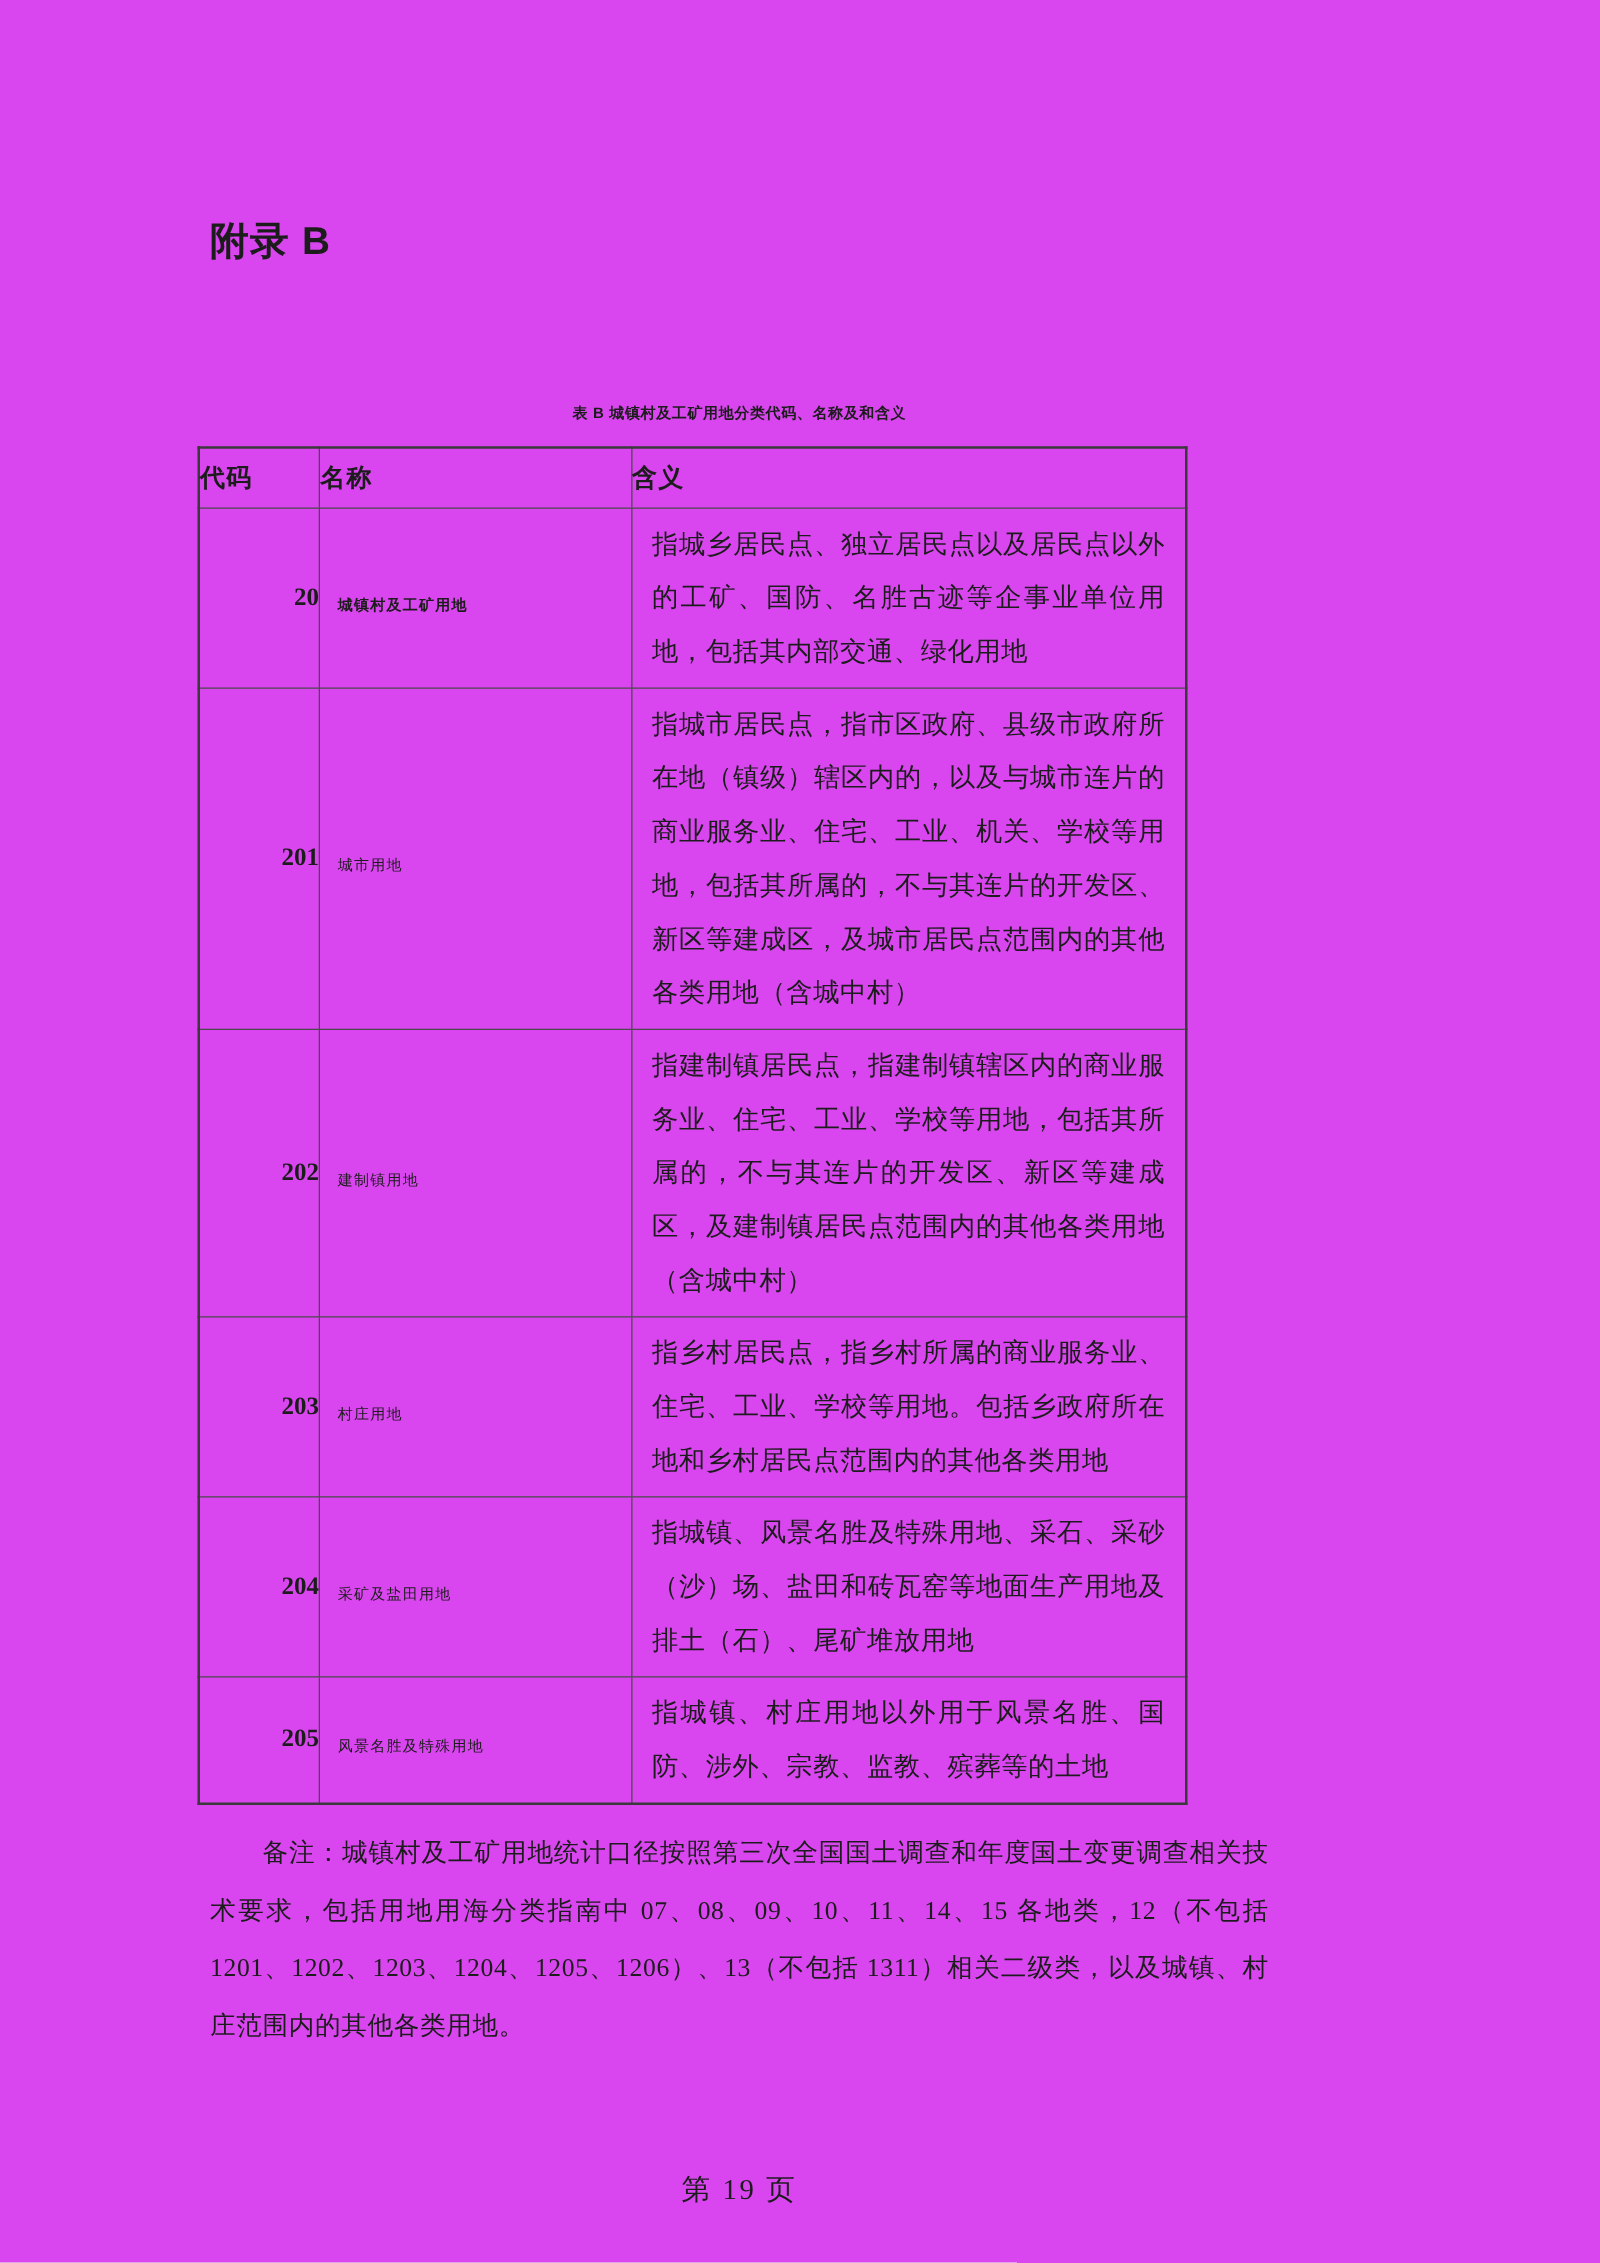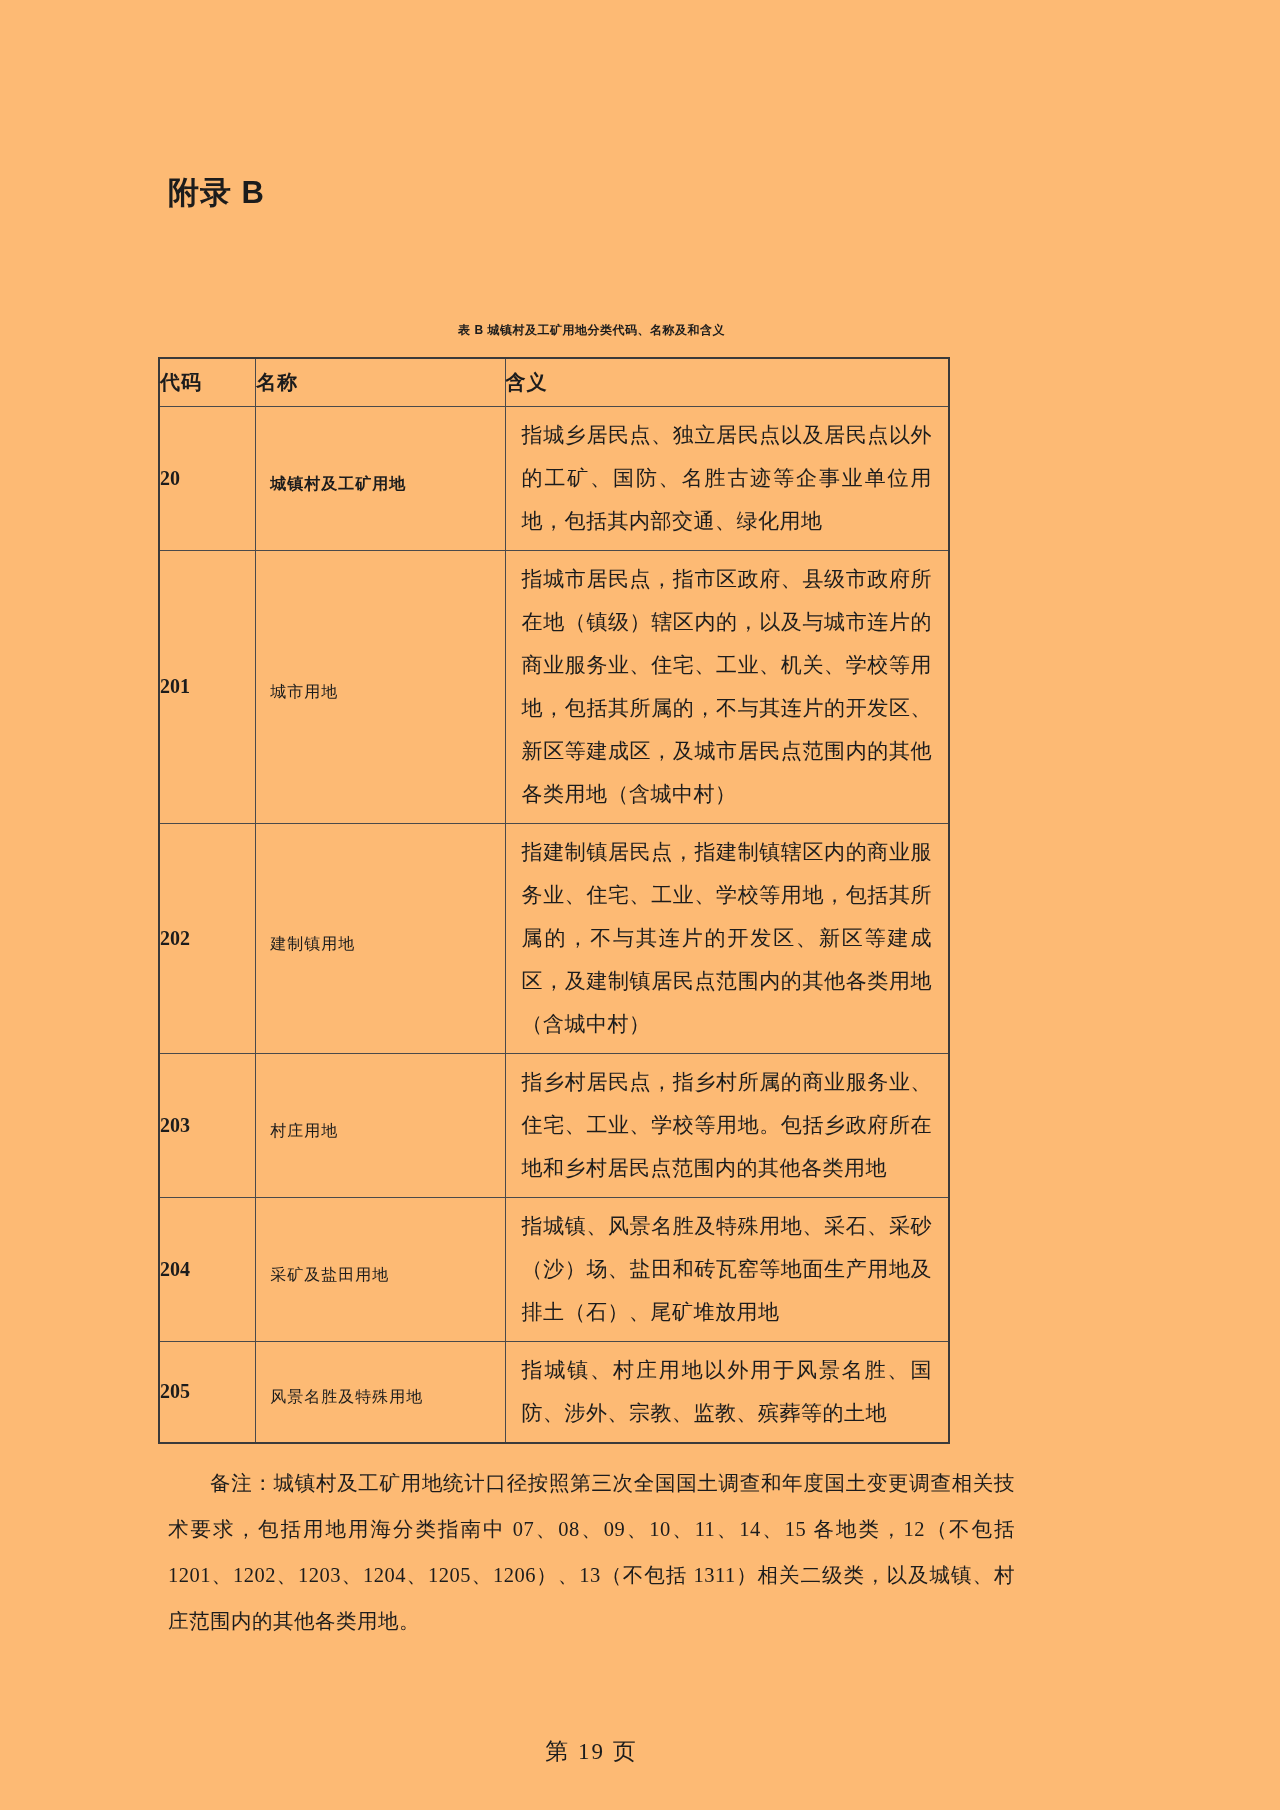--- a/index.html
+++ b/index.html
@@ -1,20 +1,20 @@
 <!DOCTYPE html>
 <html><head>
 <meta charset="utf-8">
 <style>
   * { margin:0; padding:0; box-sizing:border-box; }
   html,body { background:#e9e9e9; }
   .page {
     position:relative;
     width:1280px; height:1810px;
-    background:#fdba74;
+    background:#d946ef;
     font-family:"Liberation Serif", serif;
     color:#1c1c1c;
     overflow:hidden;
     margin:0 auto;
   }
   .appendix-title {
     position:absolute; left:168px; top:172px;
     font-family:"Liberation Sans", sans-serif;
     font-size:31px; font-weight:700; letter-spacing:1px;
   }
@@ -41,28 +41,28 @@
     border:1px solid #4a4a4a;
     vertical-align:middle;
   }
   table.class-table th {
     height:48px;
     font-family:"Liberation Sans", sans-serif;
     font-size:20px; font-weight:700;
     text-align:left; letter-spacing:1px;
   }
   td.code-cell {
-    text-align:left;
+    text-align:right;
     font-size:20px; font-weight:700;
     font-family:"Liberation Serif", serif;
     margin-left:10px;
   }
   td.name-cell {
     padding:18px 10px 6px 14px;
-    font-size:16px; letter-spacing:1px;
+    font-size:12px; letter-spacing:1px;
   }
   tr.top-row td.name-cell {
     font-family:"Liberation Sans", sans-serif;
     font-weight:700;
   }
   td.meaning-cell {
     padding:7px 16px 7px 16px;
     font-size:21px; line-height:43px;
     text-align:justify; letter-spacing:0.5px;
   }

